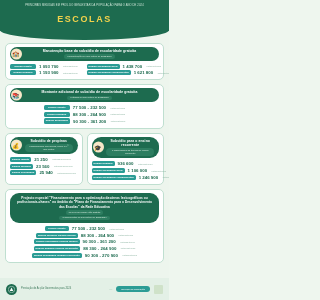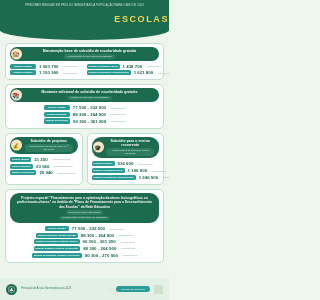--- a/index.html
+++ b/index.html
@@ -20,21 +20,21 @@
   .topbar .kicker {
     color: #cfe6d8;
     font-size: 2.6px;
     line-height: 1.45;
     letter-spacing: .15px;
     text-transform: uppercase;
   }
   .title-wrap {
     background: #1d6b4f;
     padding: 4px 0 7px;
-    text-align: right;
+    text-align: center;
   }
   .title-wrap .title {
     color: #f2d24b;
     font-size: 9px;
     font-weight: bold;
     letter-spacing: 1.6px;
   }
   .curve {
     height: 10px;
     background: #1d6b4f;

